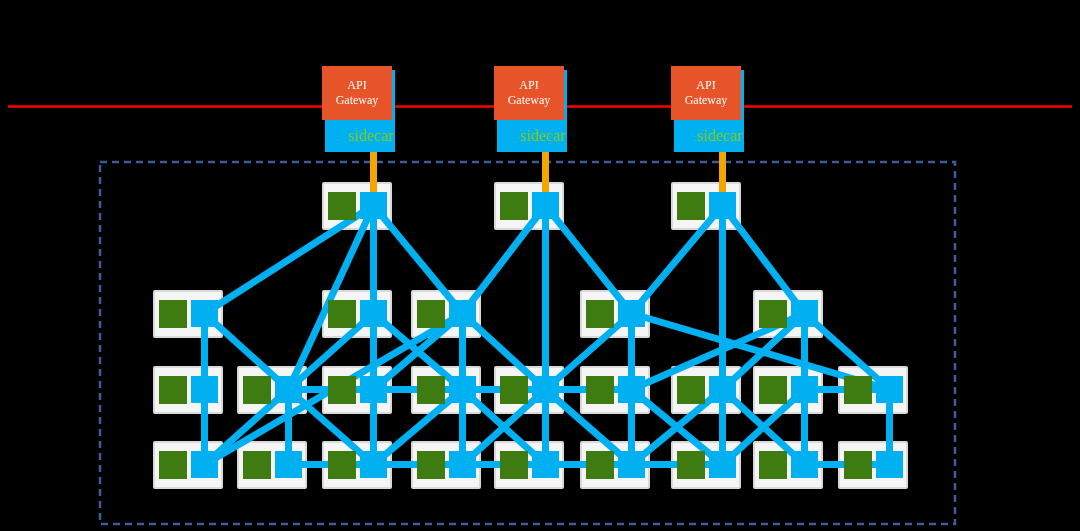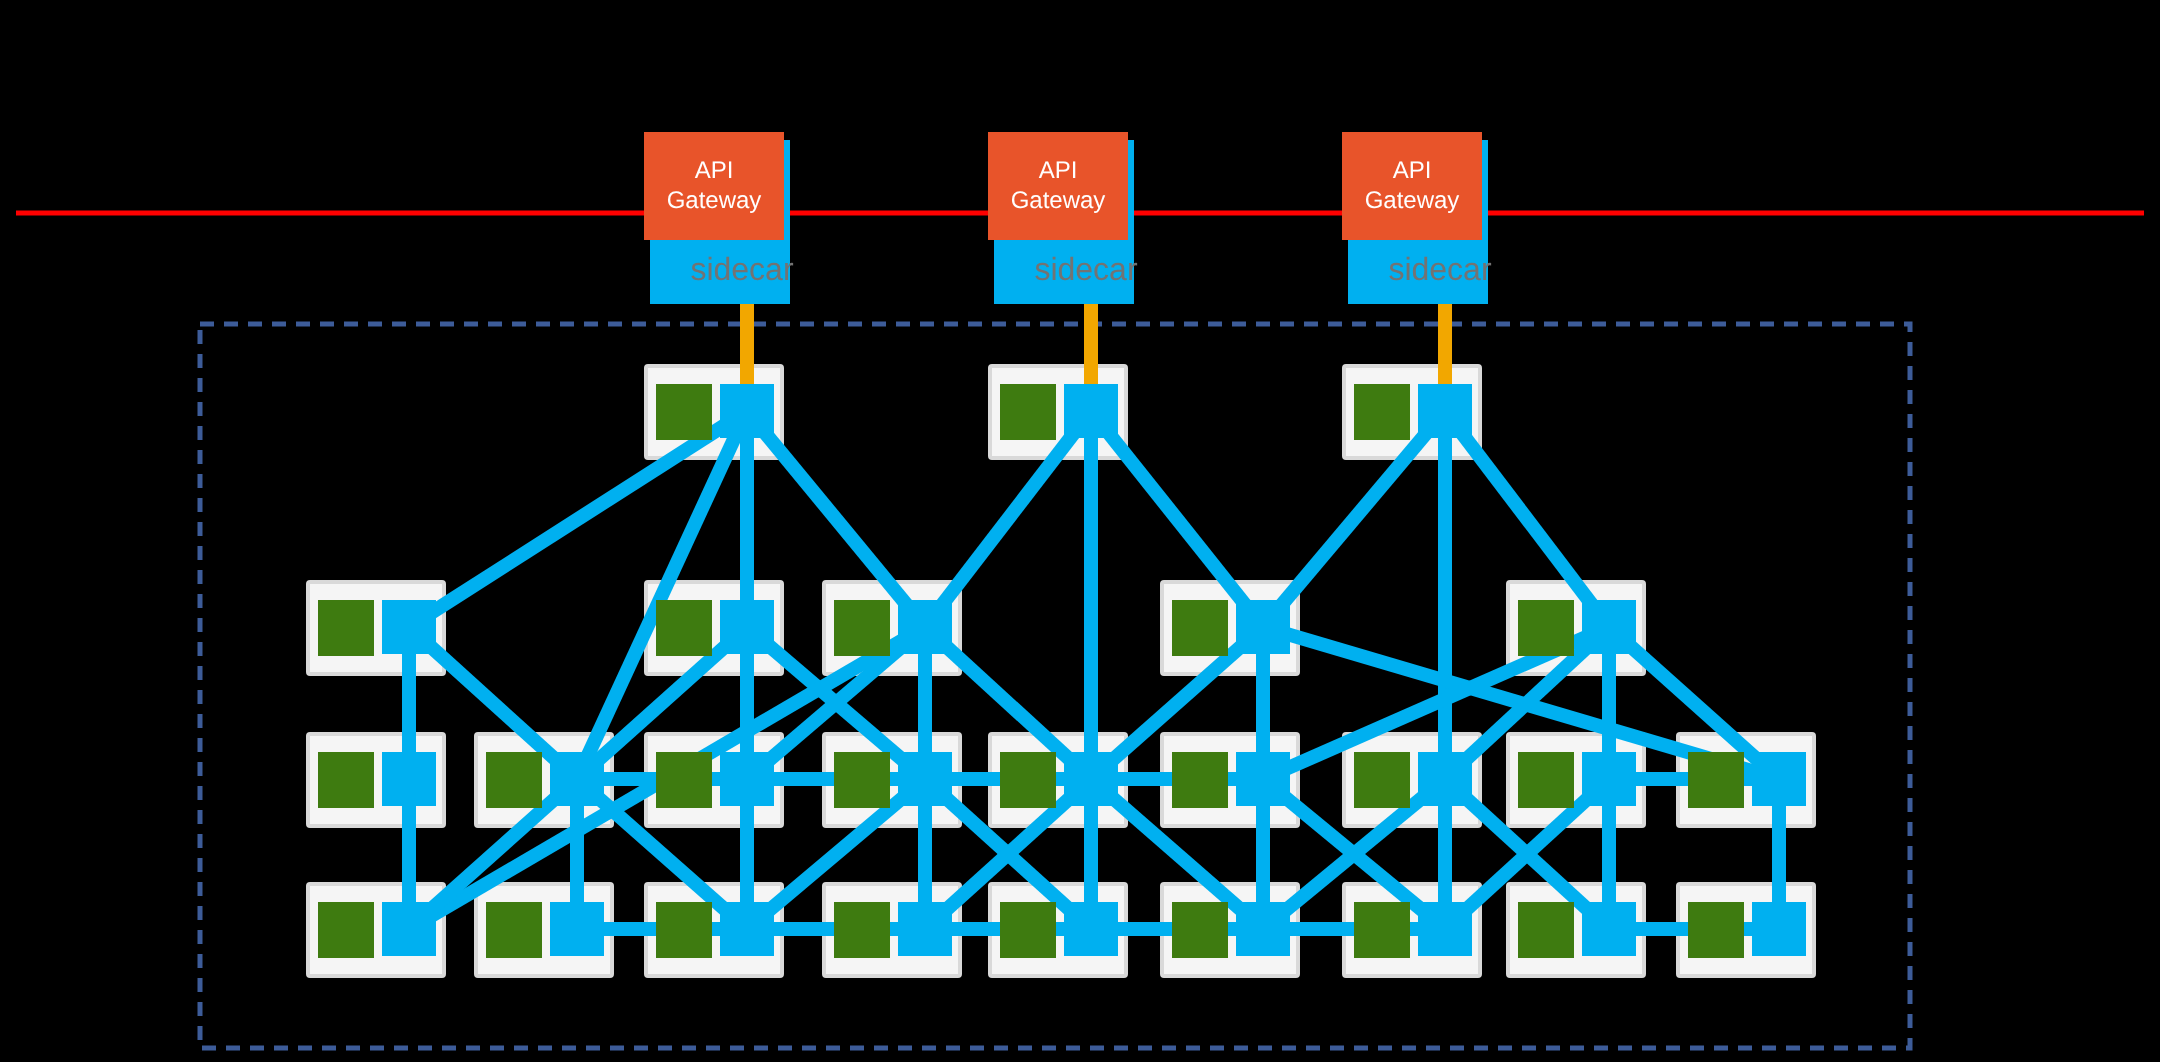--- a/index.html
+++ b/index.html
@@ -1,33 +1,33 @@
 <!DOCTYPE html>
 <html><head>
 <meta charset="utf-8">
 <style>
   html,body{margin:0;padding:0;background:#000;}
   #canvas{position:relative;width:1080px;height:531px;background:#000;overflow:hidden;
-          font-family:Liberation Sans, sans-serif;}
+          font-family:Liberation Serif, serif;}
   #edge-svg{position:absolute;left:0;top:0;z-index:3;}
   .layer{position:absolute;left:0;top:0;width:100%;height:100%;}
   #box-layer{z-index:2;}
   #square-layer{z-index:4;}
   #gw-layer{z-index:5;}
   .node-box{position:absolute;width:70px;height:48px;box-sizing:border-box;
             background:#f5f5f5;border:2px solid #d9d9d9;border-radius:2px;}
   .sq{position:absolute;}
   .gateway{position:absolute;width:73px;height:86px;}
   .gw-blue{position:absolute;left:3px;top:4px;width:70px;height:82px;}
   .gw-orange{position:absolute;left:0;top:0;width:70px;height:54px;
              color:#fff;font-size:12px;line-height:15px;text-align:center;
              display:flex;align-items:center;justify-content:center;}
   .gw-orange span{display:block;width:56px;}
   .gw-sidecar{position:absolute;left:3px;top:54px;width:92px;height:32px;
-              color:#737373;font-size:16px;display:flex;align-items:center;justify-content:center;}
+              color:#84cc16;font-size:16px;display:flex;align-items:center;justify-content:center;}
 </style>
 </head>
 <body>
 
 <div id="canvas">
   <div class="layer" id="box-layer">
       <div class="node-box" style="left: 322px; top: 182px;"></div>
       <div class="node-box" style="left: 494px; top: 182px;"></div>
       <div class="node-box" style="left: 671px; top: 182px;"></div>
       <div class="node-box" style="left: 153px; top: 290px;"></div>

